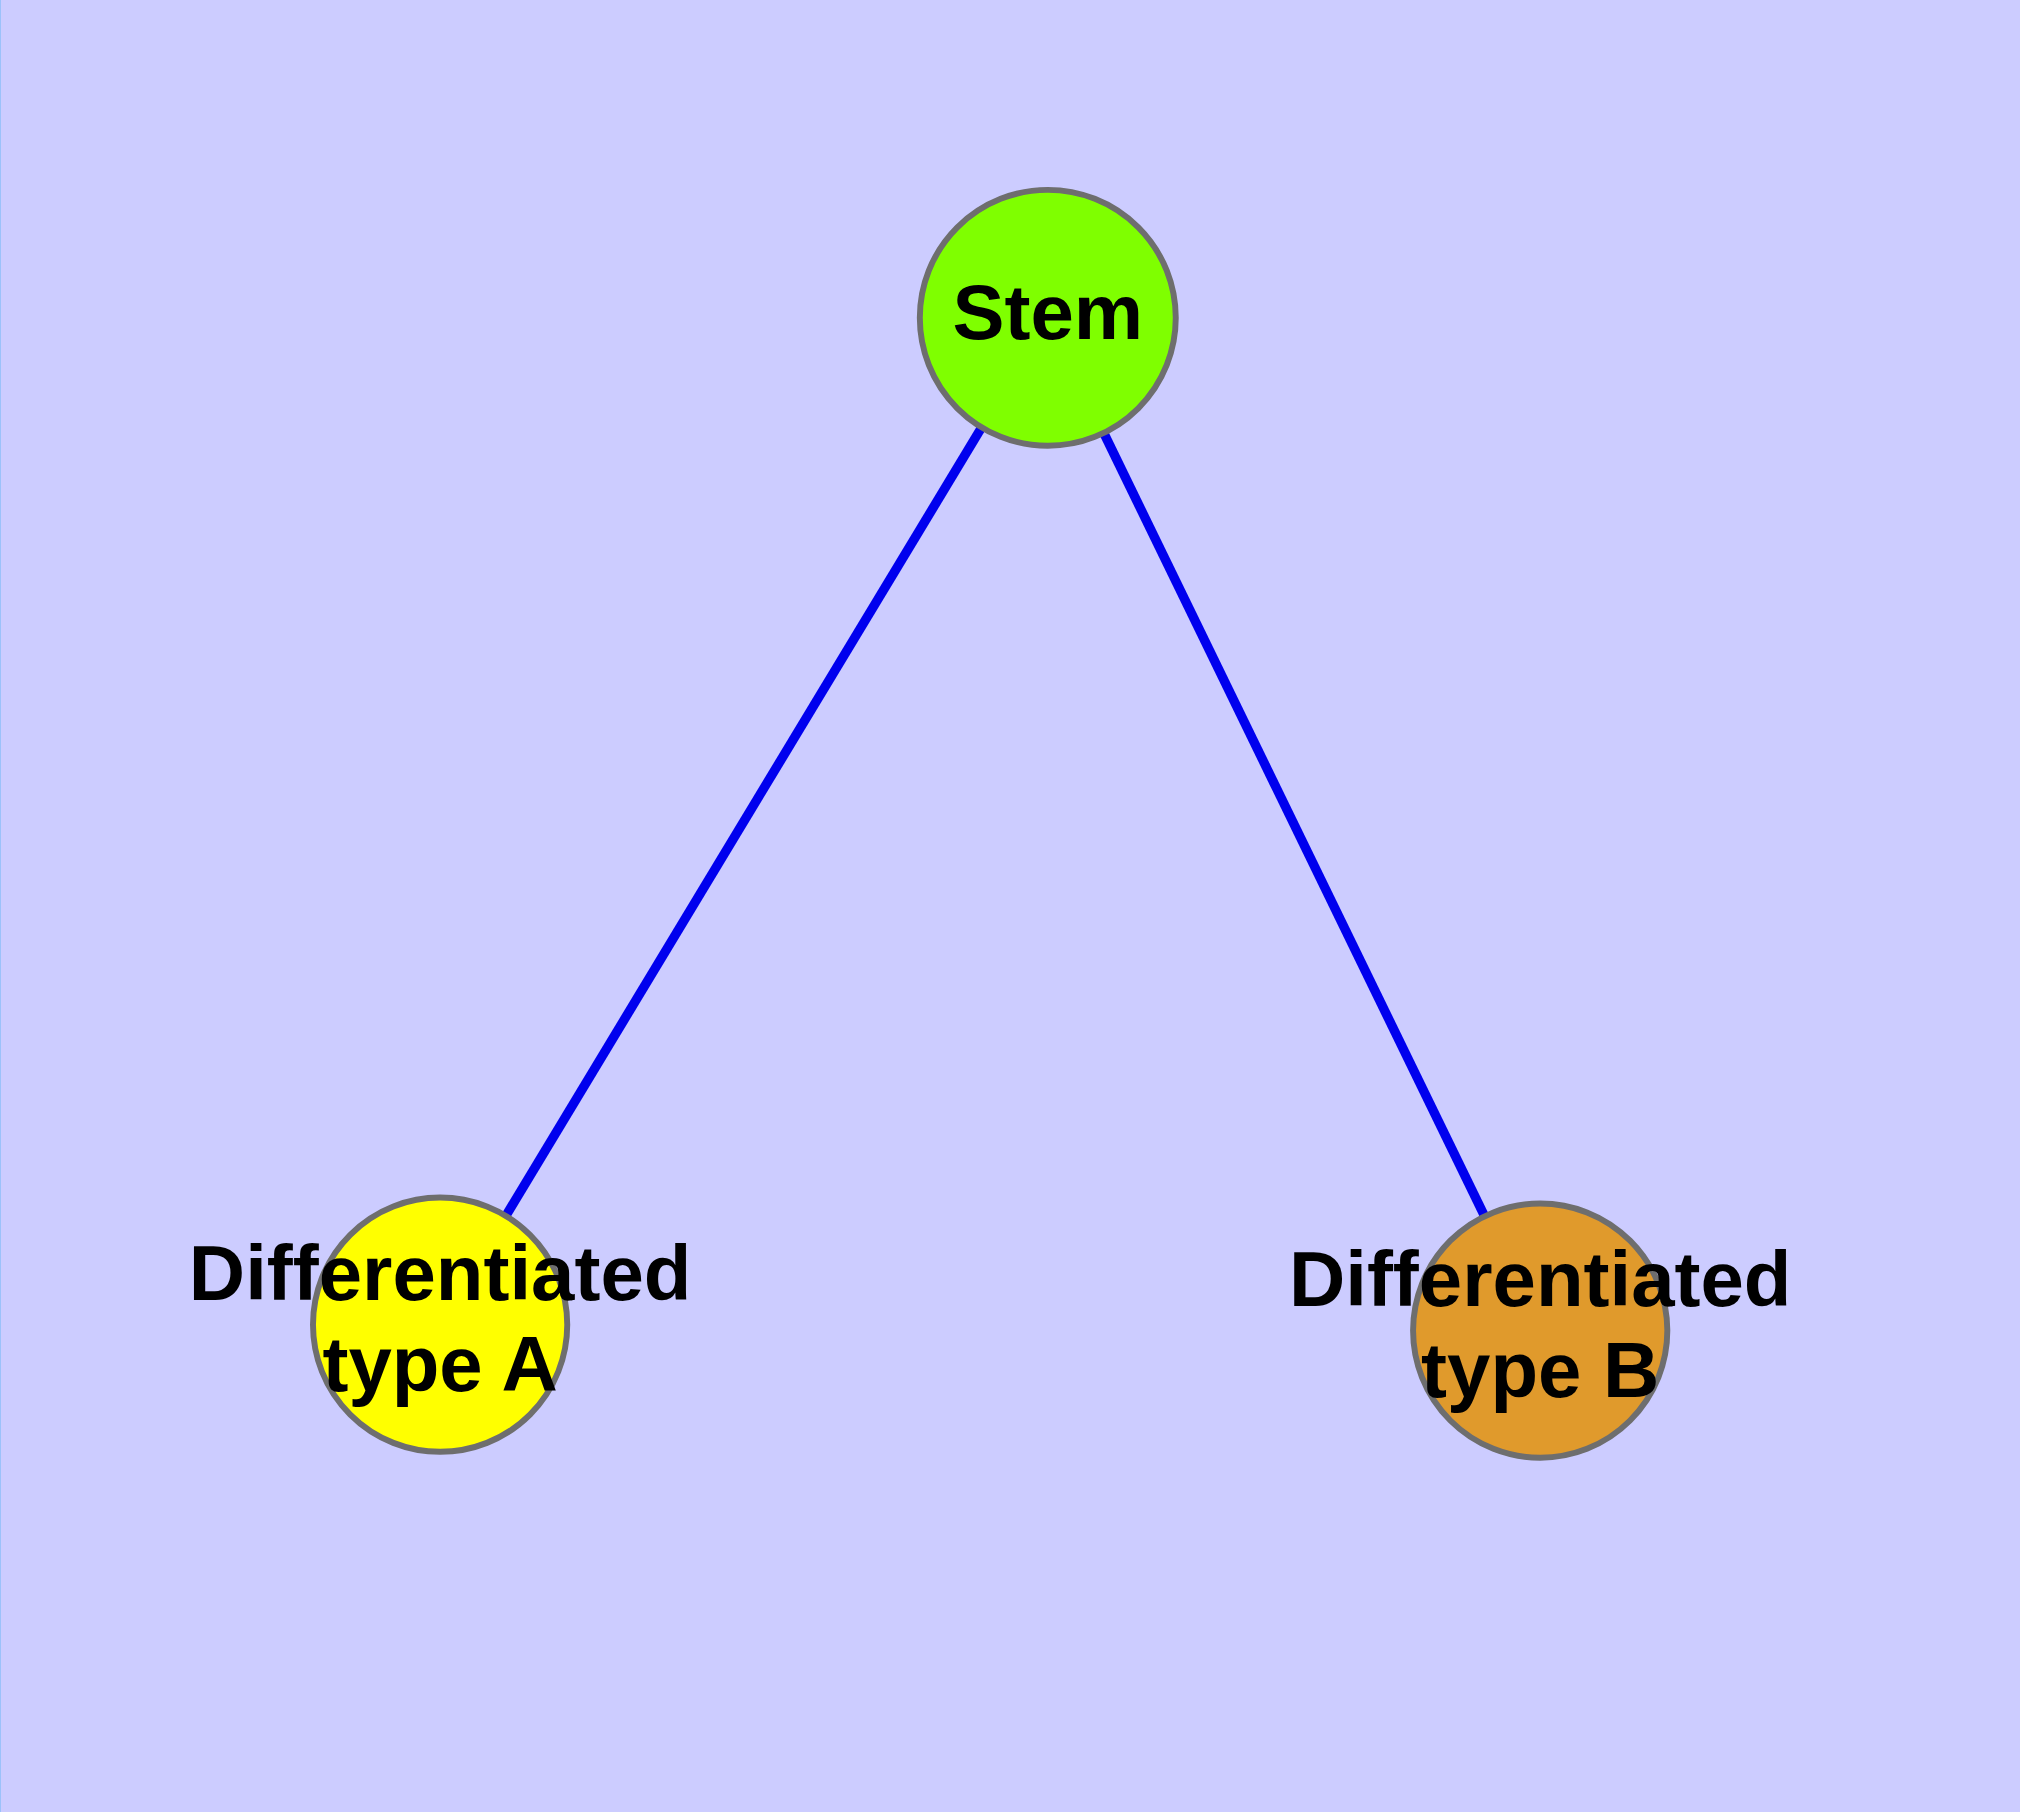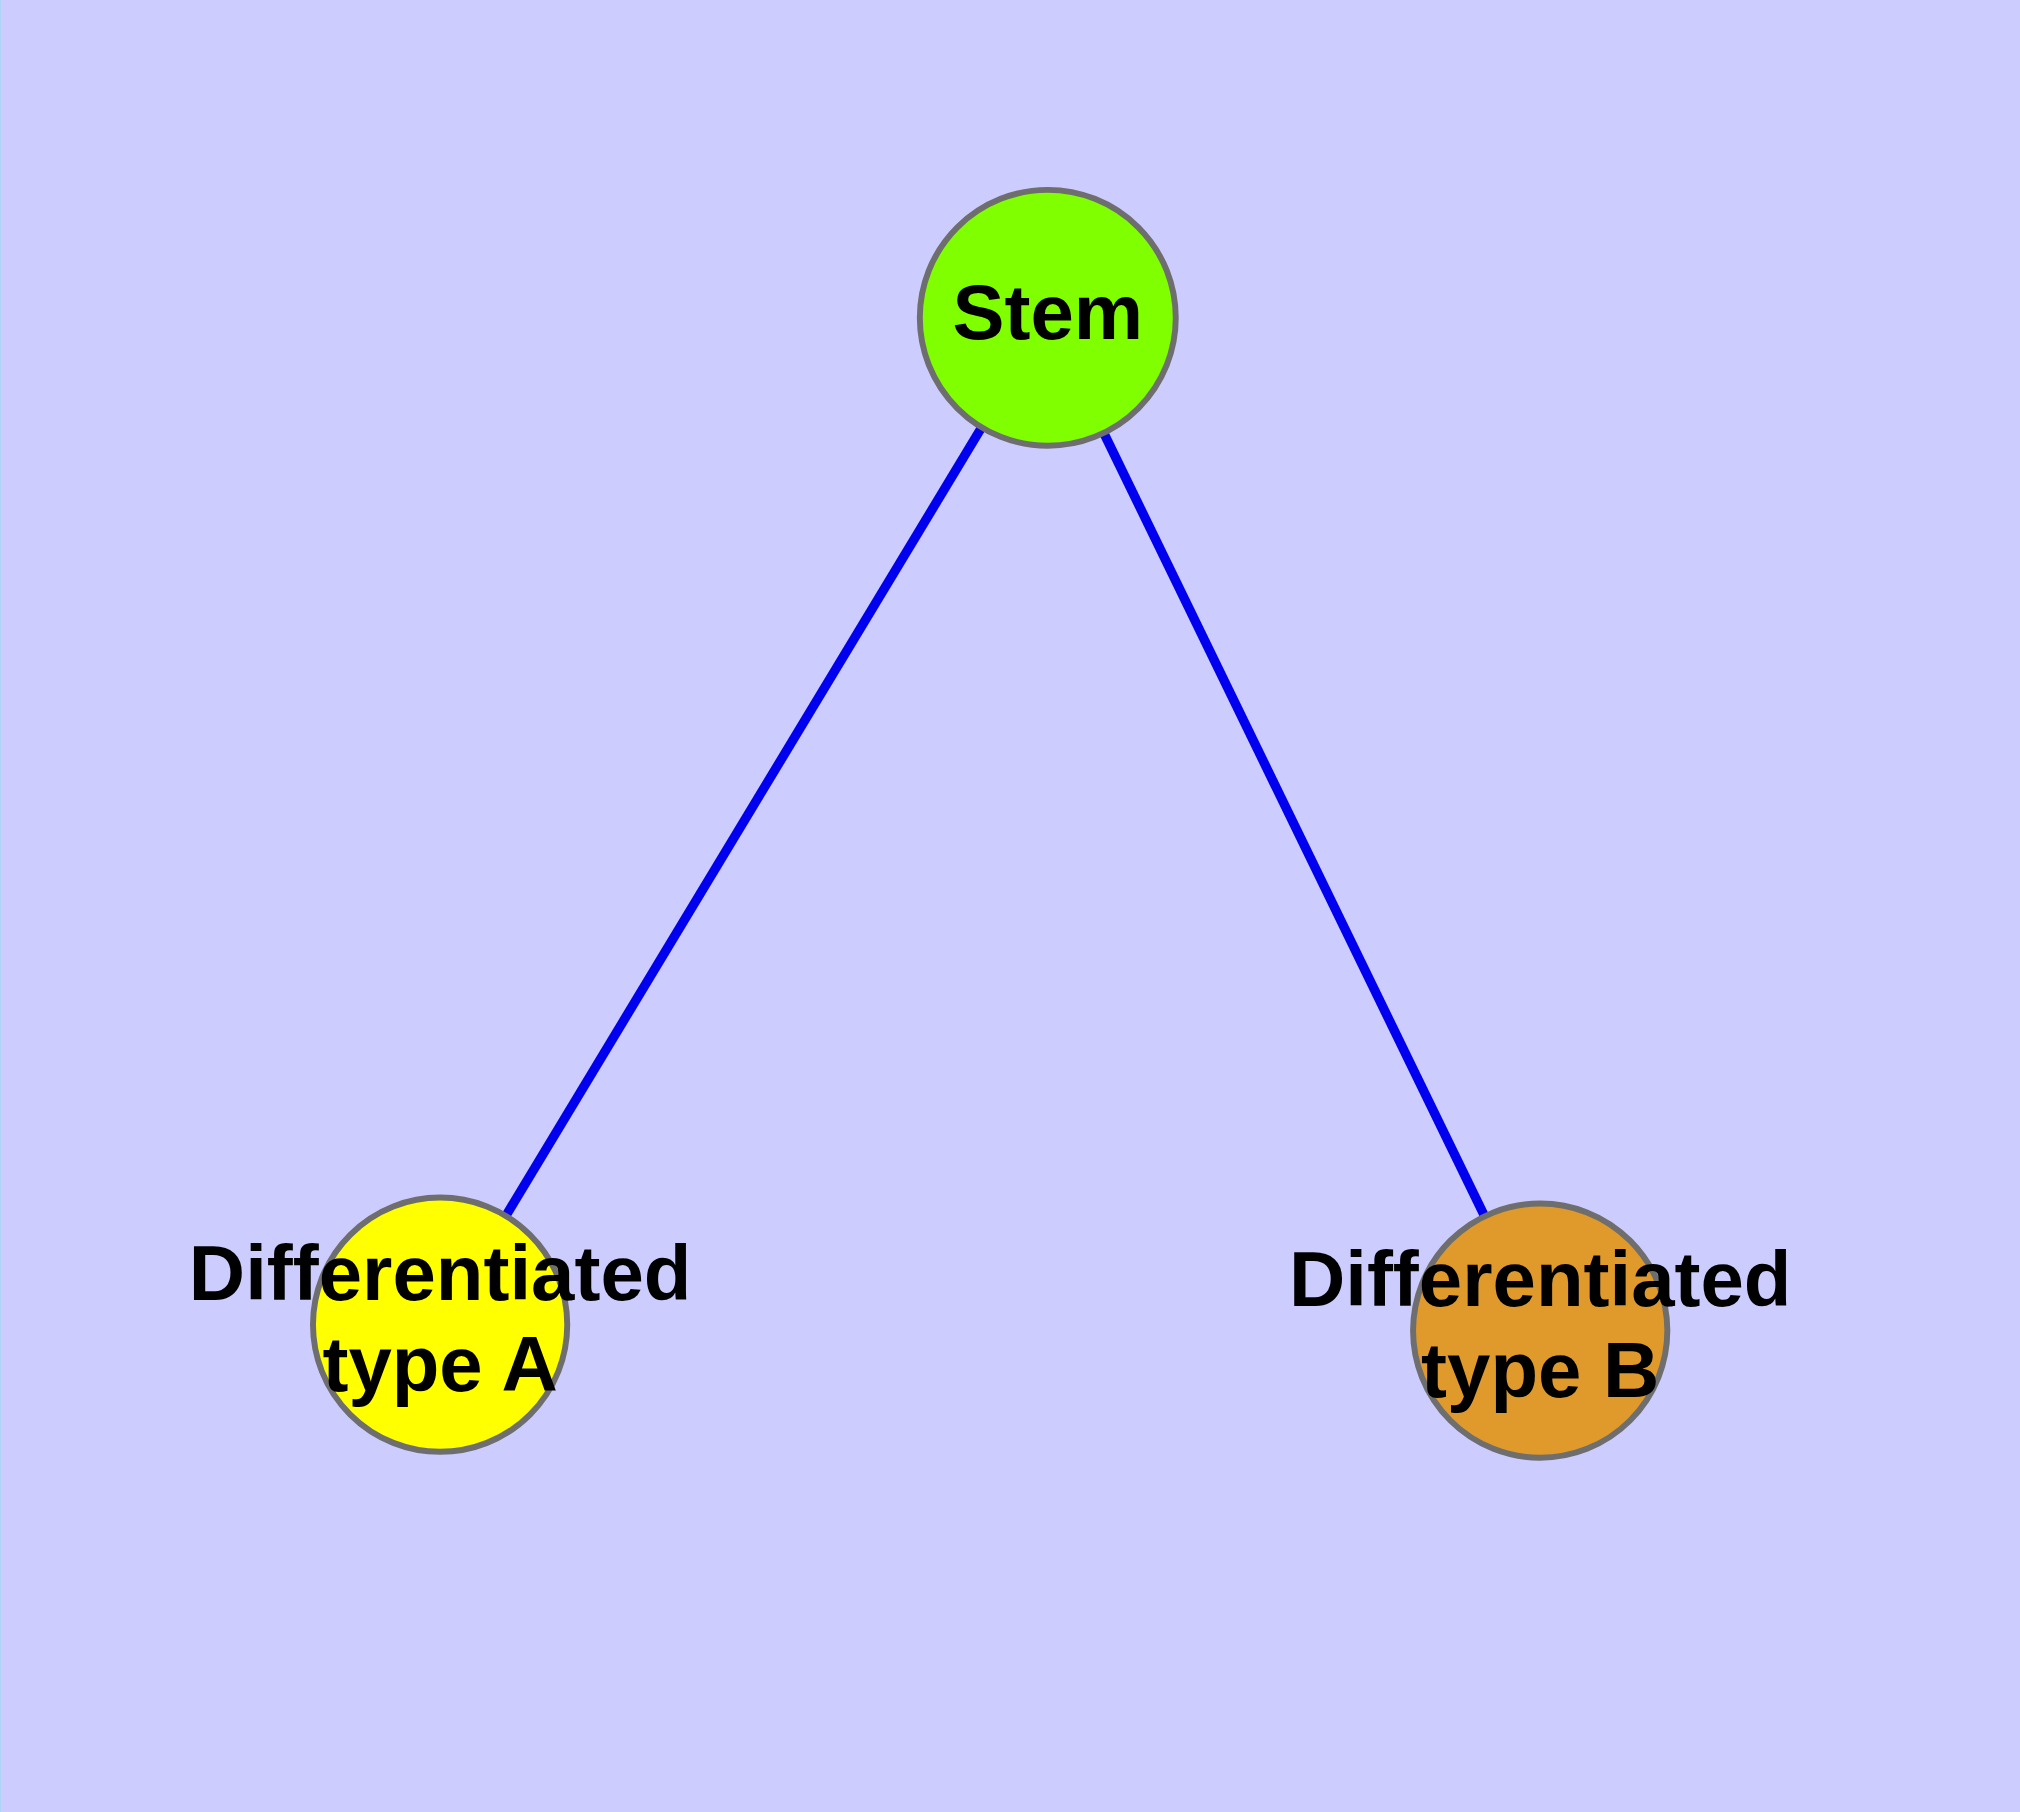--- a/index.html
+++ b/index.html
@@ -43,21 +43,21 @@
   .label-stem {
     font-size: 92px;
   }
   .label-leaf {
     font-size: 92px;
   }
 </style>
 </head>
 <body>
 
-<div id="canvas" style="background: #5eead4;">
+<div id="canvas" style="background: #0ea5e9;">
   <svg id="graph-svg" viewBox="0 0 2384 2138">
 
     <rect id="bg-rect" x="0" y="0" width="2384" height="2138" fill="#ccccff"></rect>
 
     <g id="edge-layer">
         <line class="edge-line" x1="1159.0087769642787" y1="502.56704737299447" x2="595.474503418032" y2="1436.2891073073613" stroke="#0000ee" stroke-width="11"></line>
         <line class="edge-line" x1="1301.1505314266658" y1="509.0015233302332" x2="1752.2867204621039" y2="1436.89781575252" stroke="#0000ee" stroke-width="11"></line>
       </g>
     <g id="node-layer">
         <circle class="node-circle" cx="1236" cy="375" r="151" fill="#7fff00" stroke="#6e6e6e"></circle>

